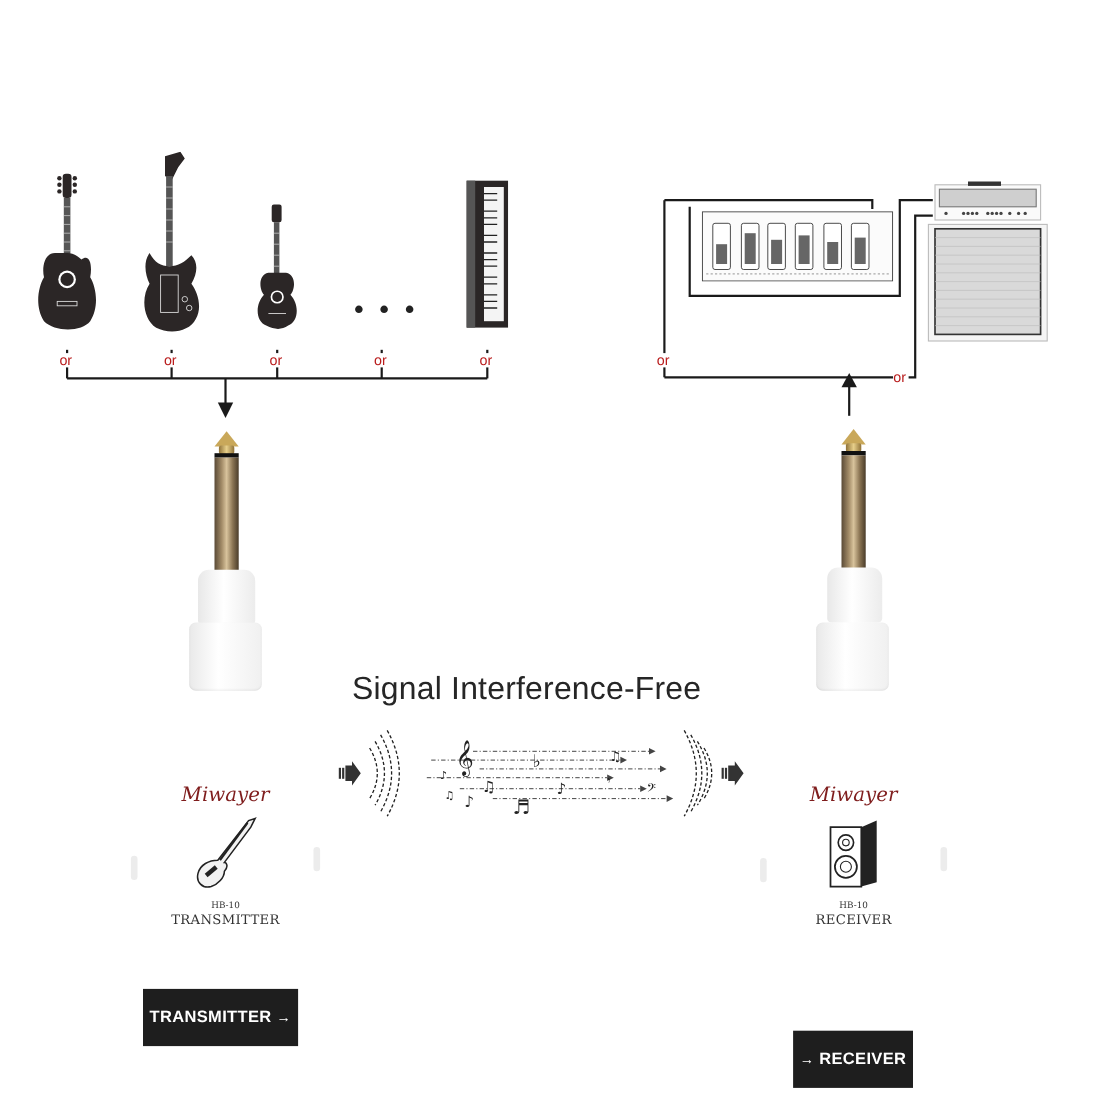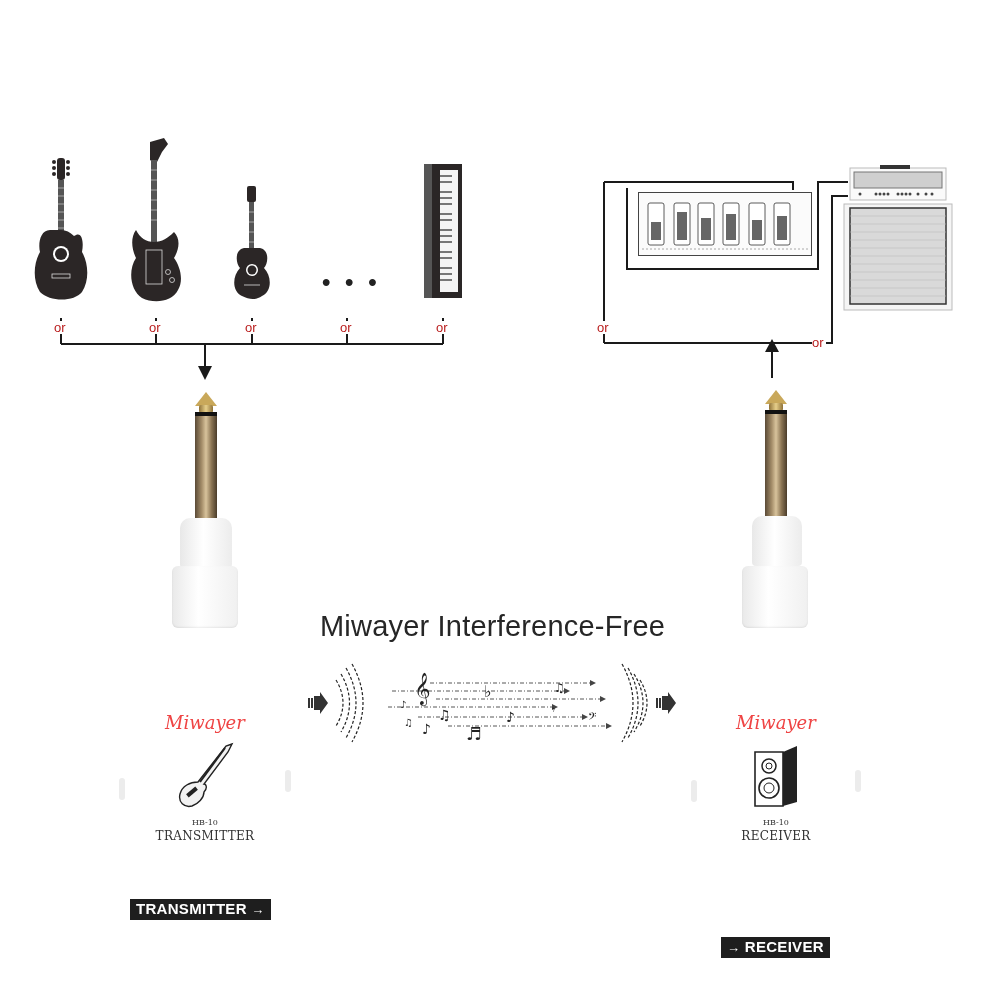--- a/index.html
+++ b/index.html
@@ -2,24 +2,24 @@
 <html><head>
 <meta charset="utf-8">
 <style>
   html, body { margin:0; padding:0; background:#ffffff; }
   body { width:1000px; height:1000px; position:relative; overflow:hidden; font-family:"Liberation Sans", sans-serif; color:#1a1a1a; }
   .abs { position:absolute; }
   .or-label { position:absolute; font-size:13px; color:#b91c1c; font-family:"Liberation Sans", sans-serif; background:#fff; line-height:13px; }
   .title { position:absolute; left:320px; top:610px; font-size:29px; color:#262626; letter-spacing:0.2px; }
   .device { position:absolute; background:linear-gradient(180deg,#f4f4f4 0%,#ffffff 40%,#f3f3f3 100%); border-radius:62px 62px 70px 70px; box-shadow: inset -6px 0 12px rgba(0,0,0,0.07), inset 6px 0 10px rgba(0,0,0,0.04), 0 1px 2px rgba(0,0,0,0.08); }
   .device-front { position:absolute; left:8px; right:8px; top:70px; bottom:10px; border-radius:40px 40px 62px 62px; background:linear-gradient(180deg,#f7f7f7 0%,#fdfdfd 50%,#f2f2f2 100%); box-shadow: 0 -2px 3px rgba(0,0,0,0.05); }
-  .brand { position:absolute; width:100%; text-align:center; font-family:"DejaVu Serif", serif; font-style:italic; font-size:18px; color:#ef4444; }
+  .brand { position:absolute; width:100%; text-align:center; font-family:"DejaVu Serif", serif; font-style:italic; font-size:18px; color:#7f1d1d; }
   .model { position:absolute; width:100%; text-align:center; font-family:"DejaVu Serif", serif; font-size:8px; color:#333; }
   .role { position:absolute; width:100%; text-align:center; font-family:"DejaVu Serif", serif; font-size:12px; color:#333; letter-spacing:0.3px; }
-  .tag { position:absolute; background:#1e1e1e; color:#fff; font-weight:bold; font-size:15px; line-height:20px; padding:0 6px; letter-spacing:0.3px; }
+  .tag { position:absolute; background:#1e1e1e; color:#fff; font-weight:bold; font-size:15px; line-height:20px; padding:16px 6px; letter-spacing:0.3px; }
   .swivel { position:absolute; background:linear-gradient(90deg,#e9e9e9,#ffffff 40%,#f0f0f0); border-radius:6px; box-shadow: inset 0 -1px 2px rgba(0,0,0,0.08); }
   .collar { position:absolute; background:linear-gradient(90deg,#e8e8e8,#ffffff 45%,#ececec); border-radius:10px 10px 4px 4px; }
   .plug { position:absolute; width:22px; background:linear-gradient(90deg,#5a4a36 0%,#a38c68 30%,#d8c39c 50%,#8b7554 75%,#4a3c2a 100%); }
   .plug-ring { position:absolute; width:22px; height:4px; background:#111; }
   .plug-tip { position:absolute; width:0; height:0; border-left:11px solid transparent; border-right:11px solid transparent; border-bottom:14px solid #c9a85a; }
   .plug-neck { position:absolute; width:14px; height:8px; background:linear-gradient(90deg,#8f7238,#e7cf8a,#8f7238); border-radius:2px; }
   .side-nub { position:absolute; width:6px; height:22px; background:#ececec; border-radius:3px; }
 </style>
 </head>
 <body>
@@ -243,21 +243,21 @@
     <circle cx="16" cy="44" r="5" fill="none" stroke="#222" stroke-width="1"></circle>
   </svg>
   <div class="model" style="left:696px;width:160px;top:818px">HB-10</div>
   <div class="role" style="left:696px;width:160px;top:829px">RECEIVER</div>
   <div class="tag" style="left:721px;top:937px">
     <span style="font-size:13px">→</span>
     <span>RECEIVER</span>
   </div>
 </div>
 
-<div class="title">Miwayer Interference-Free</div>
+<div class="title">Signal Interference-Free</div>
 
 <svg class="abs" style="left:306px;top:660px" width="384" height="90">
 
   <g>
     <rect x="2" y="38" width="2" height="10" fill="#333"></rect>
       <rect x="5" y="38" width="2" height="10" fill="#333"></rect>
     <polygon points="8,36 14,36 14,32 22,43 14,54 14,50 8,50" fill="#333"></polygon>
   </g>
 
   <g fill="none" stroke="#222" stroke-width="1.2" stroke-dasharray="3,2">

